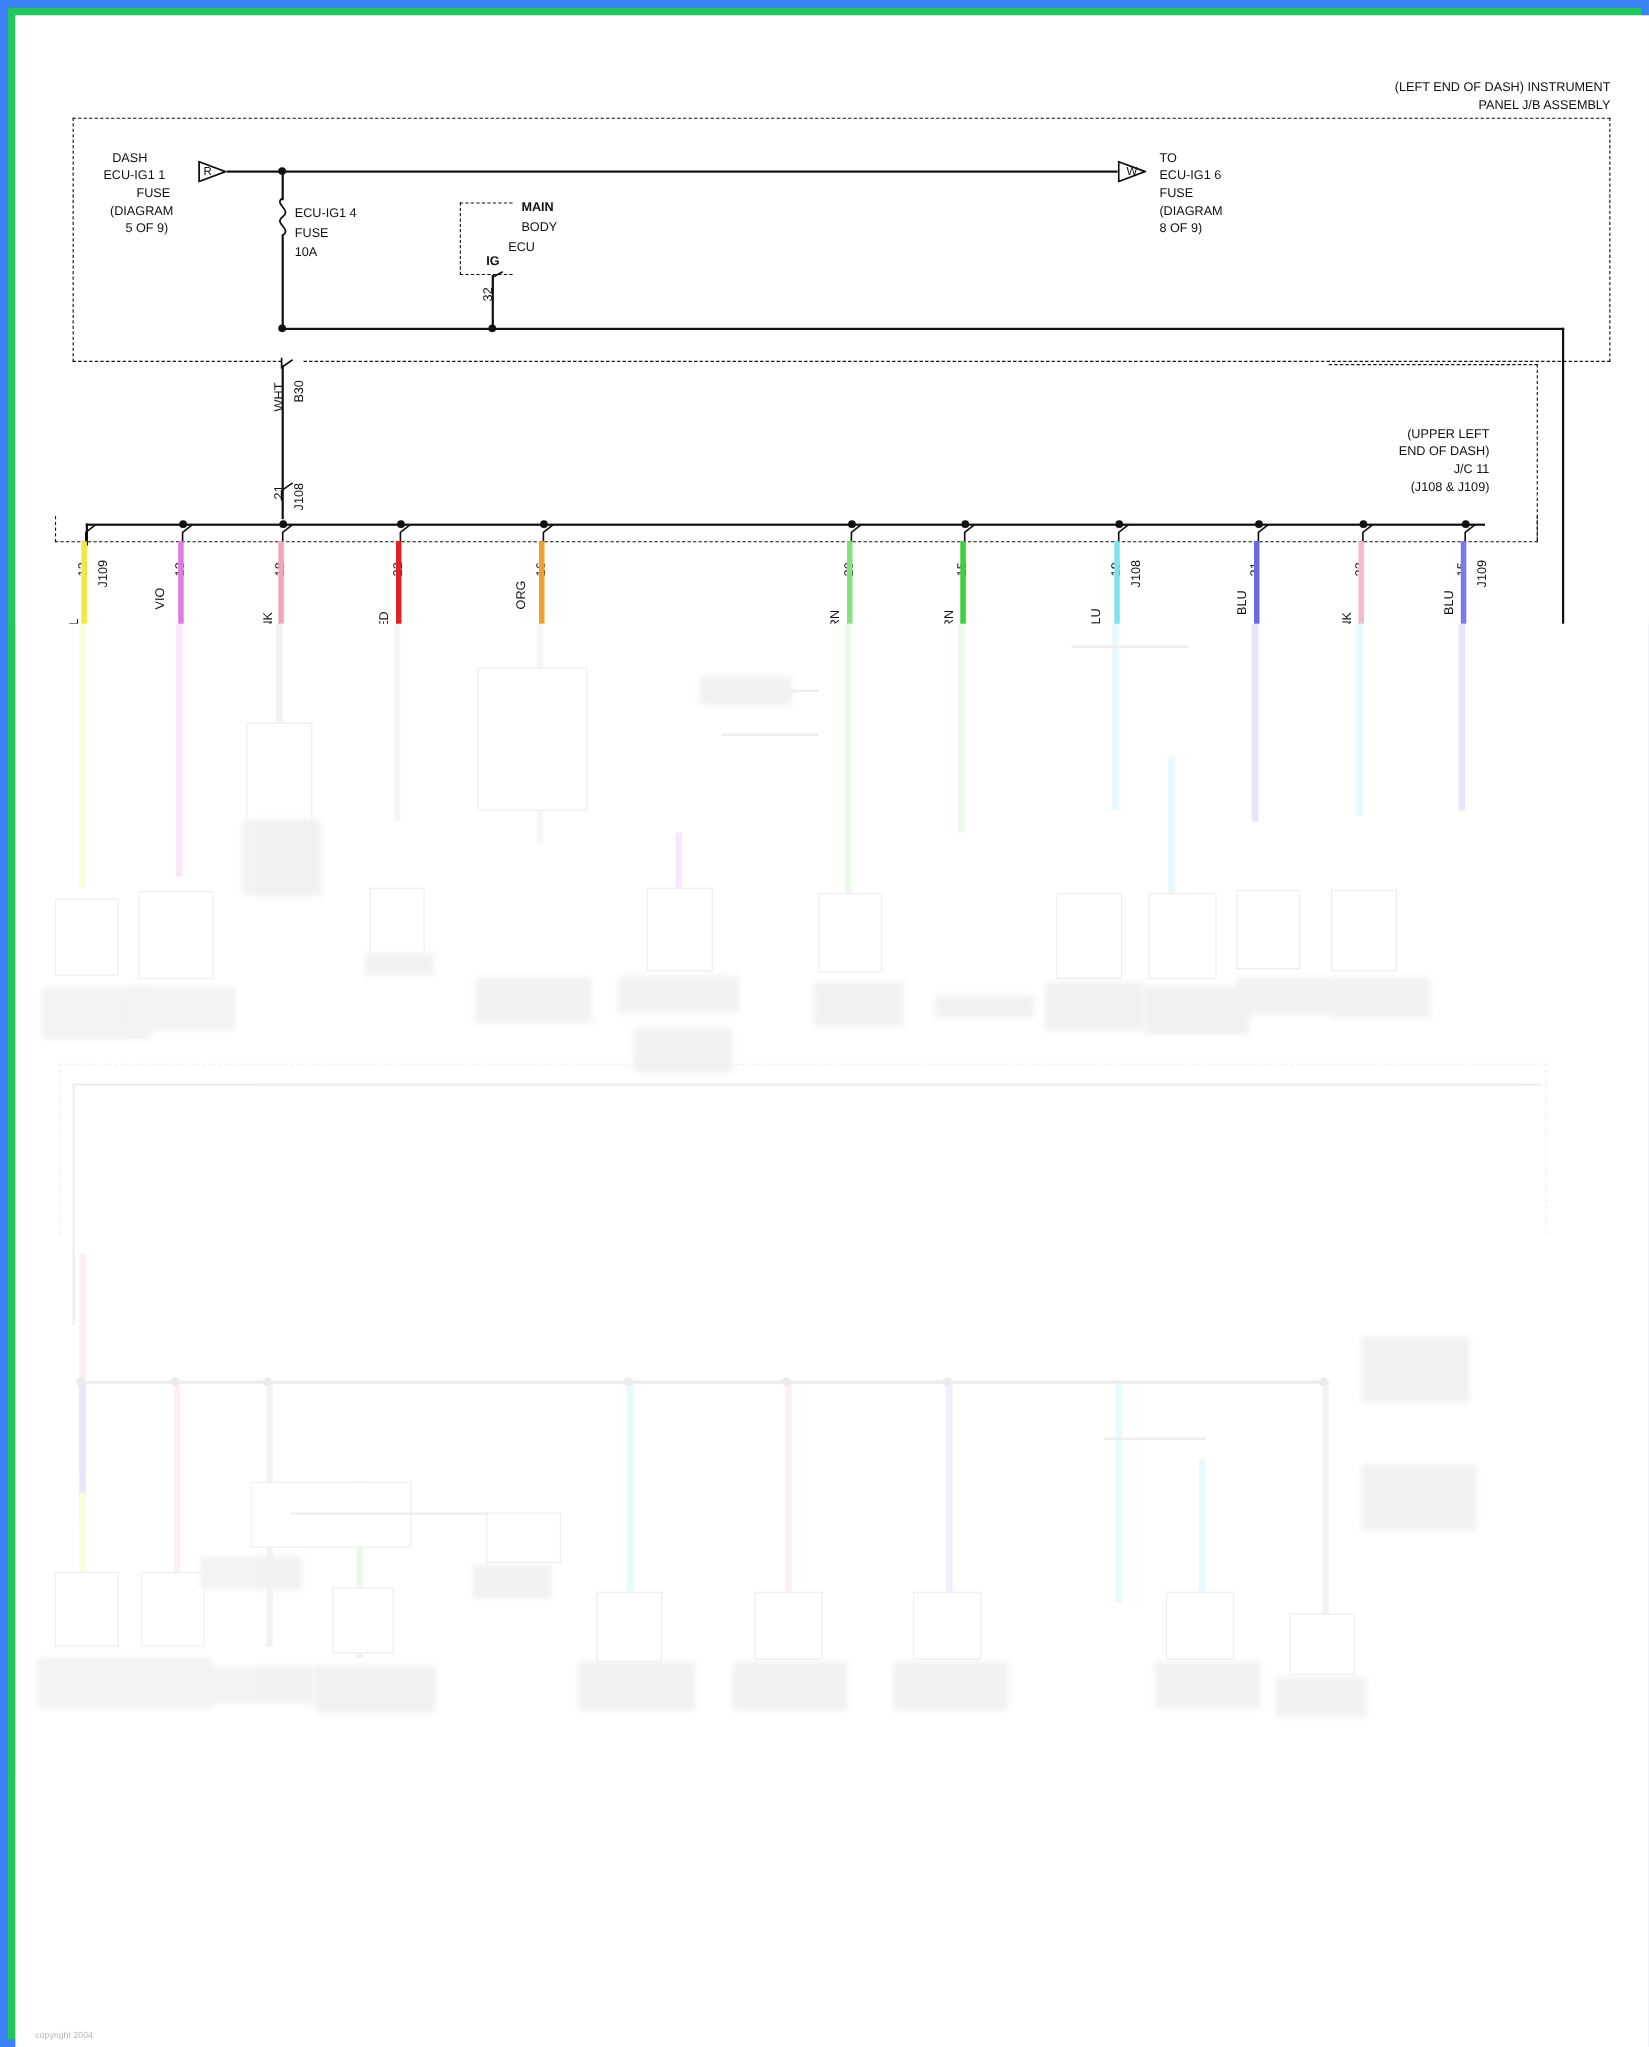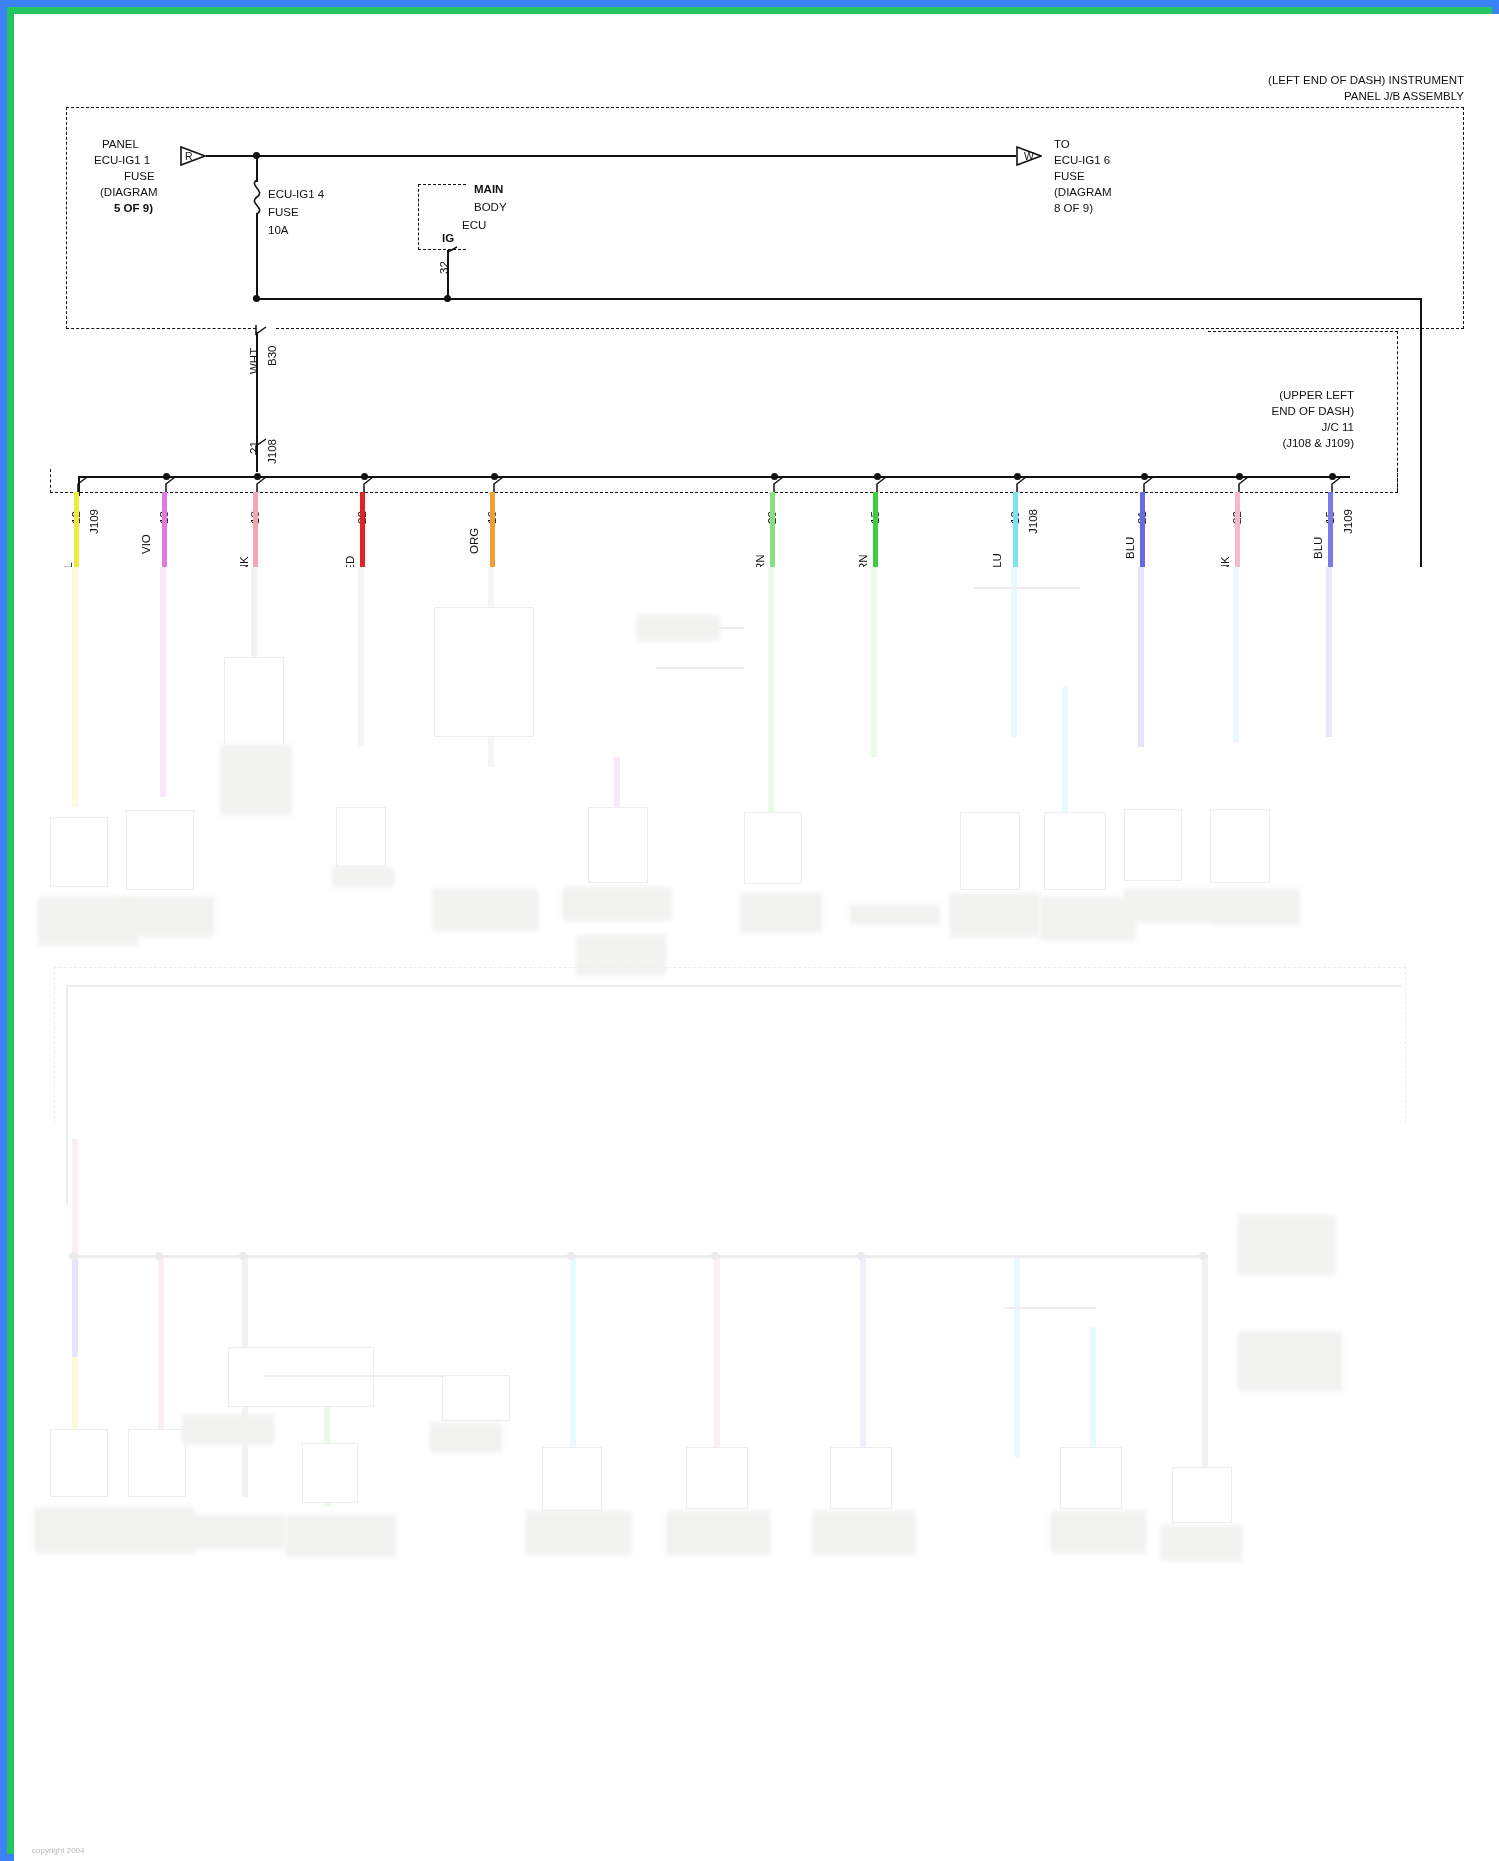--- a/index.html
+++ b/index.html
@@ -171,25 +171,25 @@
       <div class="lbl right" style="left:980px; top:76px; width:470px;">PANEL J/B ASSEMBLY</div>
 
       <div class="dash-box" style="left:52px; top:93px; width:1398px; height:222px;
            border-bottom:none;"></div>
 
       <div class="dash-box" style="left:52px; top:313px; width:190px; height:2px;
            border-left:none;border-right:none;border-top:none;"></div>
       <div class="dash-box" style="left:262px; top:313px; width:1188px; height:2px;
            border-left:none;border-right:none;border-top:none;"></div>
 
-      <div class="lbl" style="left:88px; top:124px;">PANEL</div>
+      <div class="lbl" style="left:88px; top:124px;">DASH</div>
       <div class="lbl" style="left:80px; top:140px;">ECU-IG1 1</div>
       <div class="lbl" style="left:110px; top:156px;">FUSE</div>
       <div class="lbl" style="left:86px; top:172px;">(DIAGRAM</div>
-      <div class="lbl" style="left:100px; top:188px;font-weight:bold;">5 OF 9)</div>
+      <div class="lbl" style="left:100px; top:188px;">5 OF 9)</div>
 
       <div class="conn" style="left:166px; top:132px;">
         <svg width="26" height="20" viewBox="0 0 26 20">
           <polygon points="1,1 25,10 1,19" fill="#ffffff" stroke="#111" stroke-width="1.6"></polygon>
         </svg>
         <div class="cl" style="text-align:left; padding-left:5px;">R</div>
       </div>
 
       <div class="solid-line hline" style="left:192px; top:141px; width:810px;"></div>
 

